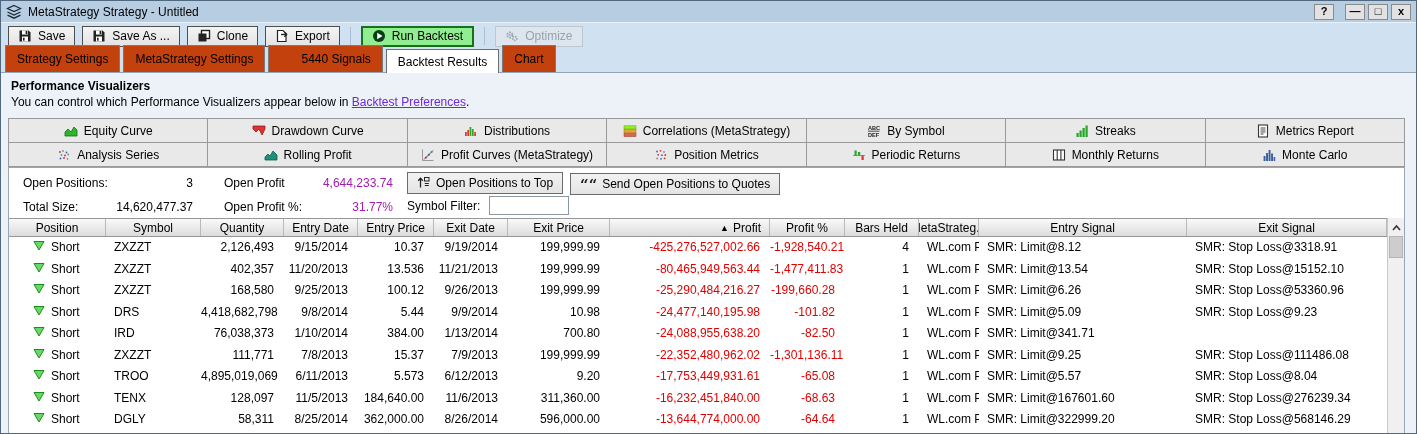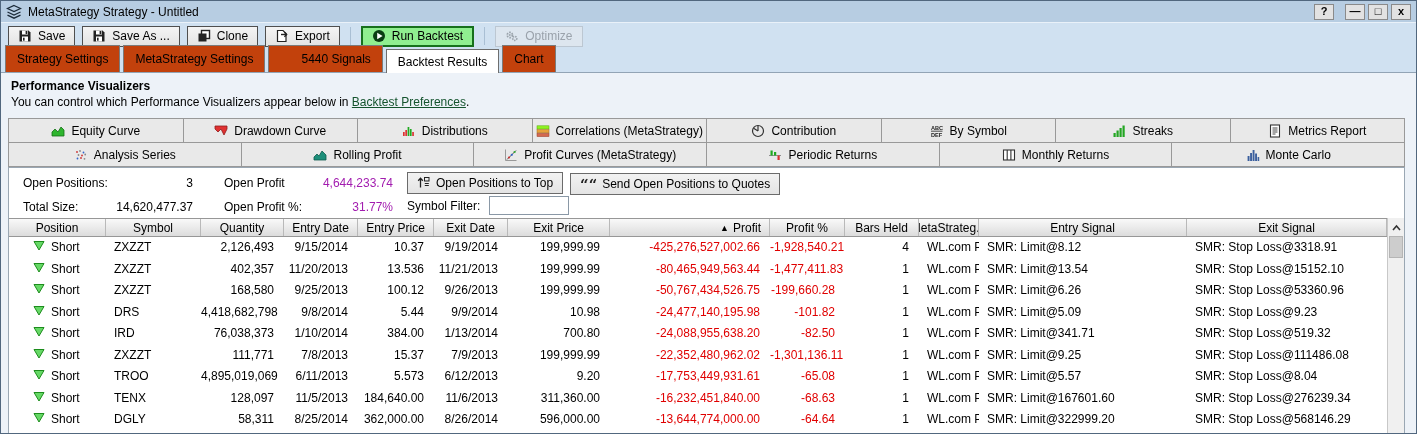--- a/index.html
+++ b/index.html
@@ -28,21 +28,21 @@
   .main-tabs { height:24px; background:#d0e1f1; display:flex; align-items:flex-end; padding-left:4px; flex:0 0 auto; border-bottom:1px solid #92a4b5; }
   .main-tab { height:27px; display:flex; align-items:center; padding:0 11px; background:#c2410c; border:1px solid #7b7b7b; border-bottom:none; margin-right:3px; cursor:default; }
   .main-tab.pad { padding-left:32px; }
   .main-tab.active { background:#fff; height:24px; position:relative; z-index:2; margin-bottom:-1px; border-color:#6e6e6e; }
 
   
   .content { flex:1; background:#edf2f8; padding:0 11px 0 7px; display:flex; flex-direction:column; overflow:hidden; }
   .viz-header { padding:6px 3px 0 3px; height:37px; }
   .viz-title { font-weight:bold; font-size:12px; }
   .viz-sub { font-size:12px; margin-top:2px; }
-  .viz-sub a { color:#14532d; text-decoration:underline; cursor:pointer; }
+  .viz-sub a { color:#6d28d9; text-decoration:underline; cursor:pointer; }
   .viz-gap { height:8px; }
   .viz-row { display:flex; height:25px; }
   .viz-row + .viz-row { margin-top:-1px; }
   .viz-tab { flex:1; display:flex; align-items:center; justify-content:center; gap:6px; background:#e9e9e9; border:1px solid #999; margin-left:-1px; font-size:12px; cursor:default; white-space:nowrap; overflow:hidden; }
   .viz-tab:first-child { margin-left:0; }
   .viz-tab .icon { display:inline-flex; }
   .viz-tab.active { background:#fff; position:relative; z-index:3; margin-top:-3px; height:29px; border-bottom-color:#fff; }
 
   
   .panel { flex:1; background:#fff; border:1px solid #9aa7b3; border-bottom:none; position:relative; overflow:hidden; }
@@ -224,29 +224,20 @@
               <rect x="1" y="1.8" width="12" height="3.2" fill="#8ef222" stroke="#5aa80f" stroke-width="0.5"></rect>
               <rect x="1" y="5.6" width="12" height="3.2" fill="#e8a23c" stroke="#a66f1e" stroke-width="0.5"></rect>
               <rect x="1" y="9.4" width="12" height="3.2" fill="#d4694f" stroke="#99402c" stroke-width="0.5"></rect>
             </svg>
           </span>
           <span>Correlations (MetaStrategy)</span>
         </div>
         <div class="viz-tab">
           <span class="icon">
             <svg width="14" height="14" viewBox="0 0 14 14">
-              <circle cx="7" cy="7" r="5.5" fill="none" stroke="#333" stroke-width="1.2"></circle>
-              <path d="M7 7 L7 1.8 M7 7 L2.6 4.3" stroke="#333" stroke-width="1.2" fill="none"></path>
-            </svg>
-          </span>
-          <span>Contribution</span>
-        </div>
-        <div class="viz-tab">
-          <span class="icon">
-            <svg width="14" height="14" viewBox="0 0 14 14">
               <text x="1" y="6" font-size="5.6" font-weight="bold" fill="#222">ABC</text>
               <text x="1" y="13" font-size="5.6" font-weight="bold" fill="#222">DEF</text>
               <path d="M1 7.2 h11.5" stroke="#222" stroke-width="0.8"></path>
             </svg>
           </span>
           <span>By Symbol</span>
         </div>
         <div class="viz-tab">
           <span class="icon">
             <svg width="14" height="14" viewBox="0 0 14 14">
@@ -299,20 +290,36 @@
           <span class="icon">
             <svg width="14" height="14" viewBox="0 0 14 14">
               <path d="M1.5 1.5 v11 h11" stroke="#999" stroke-width="1" fill="none"></path>
               <path d="M3 11.5 L12 2.5" stroke="#555" stroke-width="1"></path>
               <circle cx="5" cy="9.5" r="1.1" fill="#c33"></circle>
               <circle cx="7.8" cy="6.8" r="1.1" fill="#36c"></circle>
               <circle cx="10.6" cy="4" r="1.1" fill="#3a3"></circle>
             </svg>
           </span>
           <span>Profit Curves (MetaStrategy)</span>
+        </div>
+        <div class="viz-tab">
+          <span class="icon">
+            <svg width="14" height="14" viewBox="0 0 14 14">
+              <circle cx="3" cy="3.5" r="0.9" fill="#36c"></circle>
+              <circle cx="6.5" cy="2.8" r="0.9" fill="#c33"></circle>
+              <circle cx="10" cy="4" r="0.9" fill="#888"></circle>
+              <circle cx="4.2" cy="6.8" r="0.9" fill="#c33"></circle>
+              <circle cx="8" cy="7.2" r="0.9" fill="#36c"></circle>
+              <circle cx="11.3" cy="7" r="0.9" fill="#c33"></circle>
+              <circle cx="3.2" cy="10.5" r="0.9" fill="#888"></circle>
+              <circle cx="7" cy="10.8" r="0.9" fill="#36c"></circle>
+              <circle cx="10.6" cy="10.4" r="0.9" fill="#c33"></circle>
+            </svg>
+          </span>
+          <span>Position Metrics</span>
         </div>
         <div class="viz-tab">
           <span class="icon">
             <svg width="14" height="14" viewBox="0 0 14 14">
               <path d="M1 7.5 h12" stroke="#777" stroke-width="0.8"></path>
               <rect x="2.5" y="2.5" width="2.2" height="5" fill="#2a2"></rect>
               <rect x="6" y="4" width="2.2" height="3.5" fill="#2a2"></rect>
               <rect x="9.5" y="7.5" width="2.2" height="4.5" fill="#d33"></rect>
             </svg>
           </span>
@@ -465,21 +472,21 @@
                     <polygon points="1,1.5 11,1.5 6,10" fill="#66d966" stroke="#1c8c1c" stroke-width="1"></polygon>
                   </svg></span>
                 <span>Short</span>
               </div>
               <div class="td c1 left">ZXZZT</div>
               <div class="td c2 right">168,580</div>
               <div class="td c3 right">9/25/2013</div>
               <div class="td c4 right">100.12</div>
               <div class="td c5 right">9/26/2013</div>
               <div class="td c6 right">199,999.99</div>
-              <div class="td c7 right neg">-50,767,434,526.75</div>
+              <div class="td c7 right neg">-25,290,484,216.27</div>
               <div class="td c8 right neg">-199,660.28</div>
               <div class="td c9 right">1</div>
               <div class="td c10 left">WL.com P...</div>
               <div class="td c11 left">SMR: Limit@6.26</div>
               <div class="td c12 left">SMR: Stop Loss@53360.96</div>
             </div>
             <div class="tr">
               <div class="td c0 pos">
                 <span class="icon"><svg width="12" height="11" viewBox="0 0 12 11" style="flex:0 0 auto">
                     <polygon points="1,1.5 11,1.5 6,10" fill="#66d966" stroke="#1c8c1c" stroke-width="1"></polygon>
@@ -510,21 +517,20 @@
               <div class="td c2 right">76,038,373</div>
               <div class="td c3 right">1/10/2014</div>
               <div class="td c4 right">384.00</div>
               <div class="td c5 right">1/13/2014</div>
               <div class="td c6 right">700.80</div>
               <div class="td c7 right neg">-24,088,955,638.20</div>
               <div class="td c8 right neg">-82.50</div>
               <div class="td c9 right">1</div>
               <div class="td c10 left">WL.com P...</div>
               <div class="td c11 left">SMR: Limit@341.71</div>
-              <div class="td c12 left">SMR: Stop Loss@519.32</div>
             </div>
             <div class="tr">
               <div class="td c0 pos">
                 <span class="icon"><svg width="12" height="11" viewBox="0 0 12 11" style="flex:0 0 auto">
                     <polygon points="1,1.5 11,1.5 6,10" fill="#66d966" stroke="#1c8c1c" stroke-width="1"></polygon>
                   </svg></span>
                 <span>Short</span>
               </div>
               <div class="td c1 left">ZXZZT</div>
               <div class="td c2 right">111,771</div>

